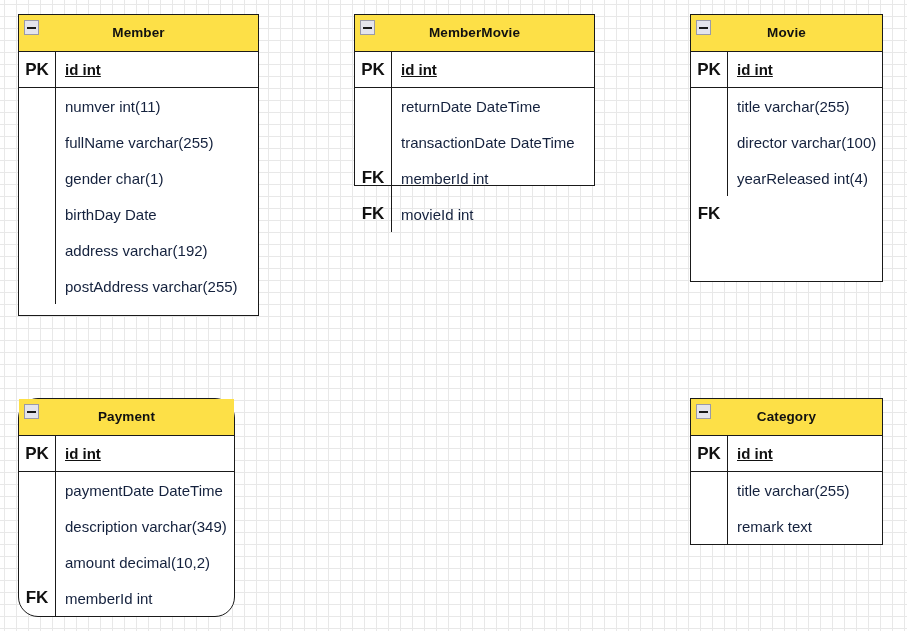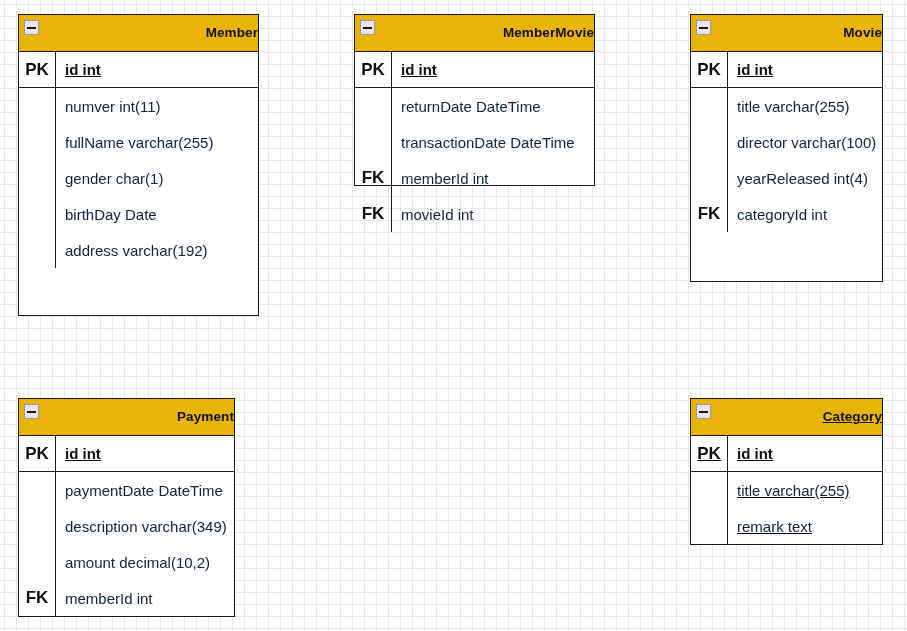--- a/index.html
+++ b/index.html
@@ -47,22 +47,22 @@
     border: 1px solid #1a1a1a;
   }
 
   .entity-header {
     position: relative;
     box-sizing: border-box;
     height: 37px;
     border-bottom: 1px solid #1a1a1a;
     display: flex;
     align-items: center;
-    justify-content: flex-end;
-    background: #eab308;
+    justify-content: center;
+    background: #fde047;
   }
   .entity-title {
     font-size: 13.5px;
     font-weight: bold;
     color: #111111;
     letter-spacing: 0.1px;
     line-height: 1;
   }
 
   
@@ -173,20 +173,23 @@
           </div>
         </div>
         <div class="row">
           <div class="cell-key" style="width: 36px;"></div>
           <div class="cell-name">
             <span>address varchar(192)</span>
           </div>
         </div>
         <div class="row">
           <div class="cell-key" style="width: 36px;"></div>
+          <div class="cell-name">
+            <span>postAddress varchar(255)</span>
+          </div>
         </div>
       </div>
     </div>
     <div class="entity" style="left: 354px; top: 14px; width: 241px; height: 172px;">
       <div class="entity-header">
         <div class="collapse-btn">
           <span class="bar"></span>
         </div>
         <div class="entity-title">MemberMovie</div>
       </div>
@@ -250,27 +253,24 @@
           </div>
         </div>
         <div class="row">
           <div class="cell-key" style="width: 36px;"></div>
           <div class="cell-name">
             <span>yearReleased int(4)</span>
           </div>
         </div>
         <div class="row">
           <div class="cell-key" style="width: 36px;">FK</div>
-          <div class="cell-name">
-            <span>categoryId int</span>
-          </div>
-        </div>
-      </div>
-    </div>
-    <div class="entity" style="left: 18px; top: 398px; width: 217px; height: 219px;">
+        </div>
+      </div>
+    </div>
+    <div class="entity" style="left: 18px; top: 398px; width: 217px; height: 219px; border-radius: 20px;">
       <div class="entity-header">
         <div class="collapse-btn">
           <span class="bar"></span>
         </div>
         <div class="entity-title">Payment</div>
       </div>
       <div class="row pk-row">
         <div class="cell-key" style="width: 36px;">PK</div>
         <div class="cell-name">
           <span class="pk-text">id int</span>
@@ -296,21 +296,21 @@
           </div>
         </div>
         <div class="row">
           <div class="cell-key" style="width: 36px;">FK</div>
           <div class="cell-name">
             <span>memberId int</span>
           </div>
         </div>
       </div>
     </div>
-    <div class="entity" style="left: 690px; top: 398px; width: 193px; height: 147px; text-decoration: underline;">
+    <div class="entity" style="left: 690px; top: 398px; width: 193px; height: 147px;">
       <div class="entity-header">
         <div class="collapse-btn">
           <span class="bar"></span>
         </div>
         <div class="entity-title">Category</div>
       </div>
       <div class="row pk-row">
         <div class="cell-key" style="width: 36px;">PK</div>
         <div class="cell-name">
           <span class="pk-text">id int</span>

